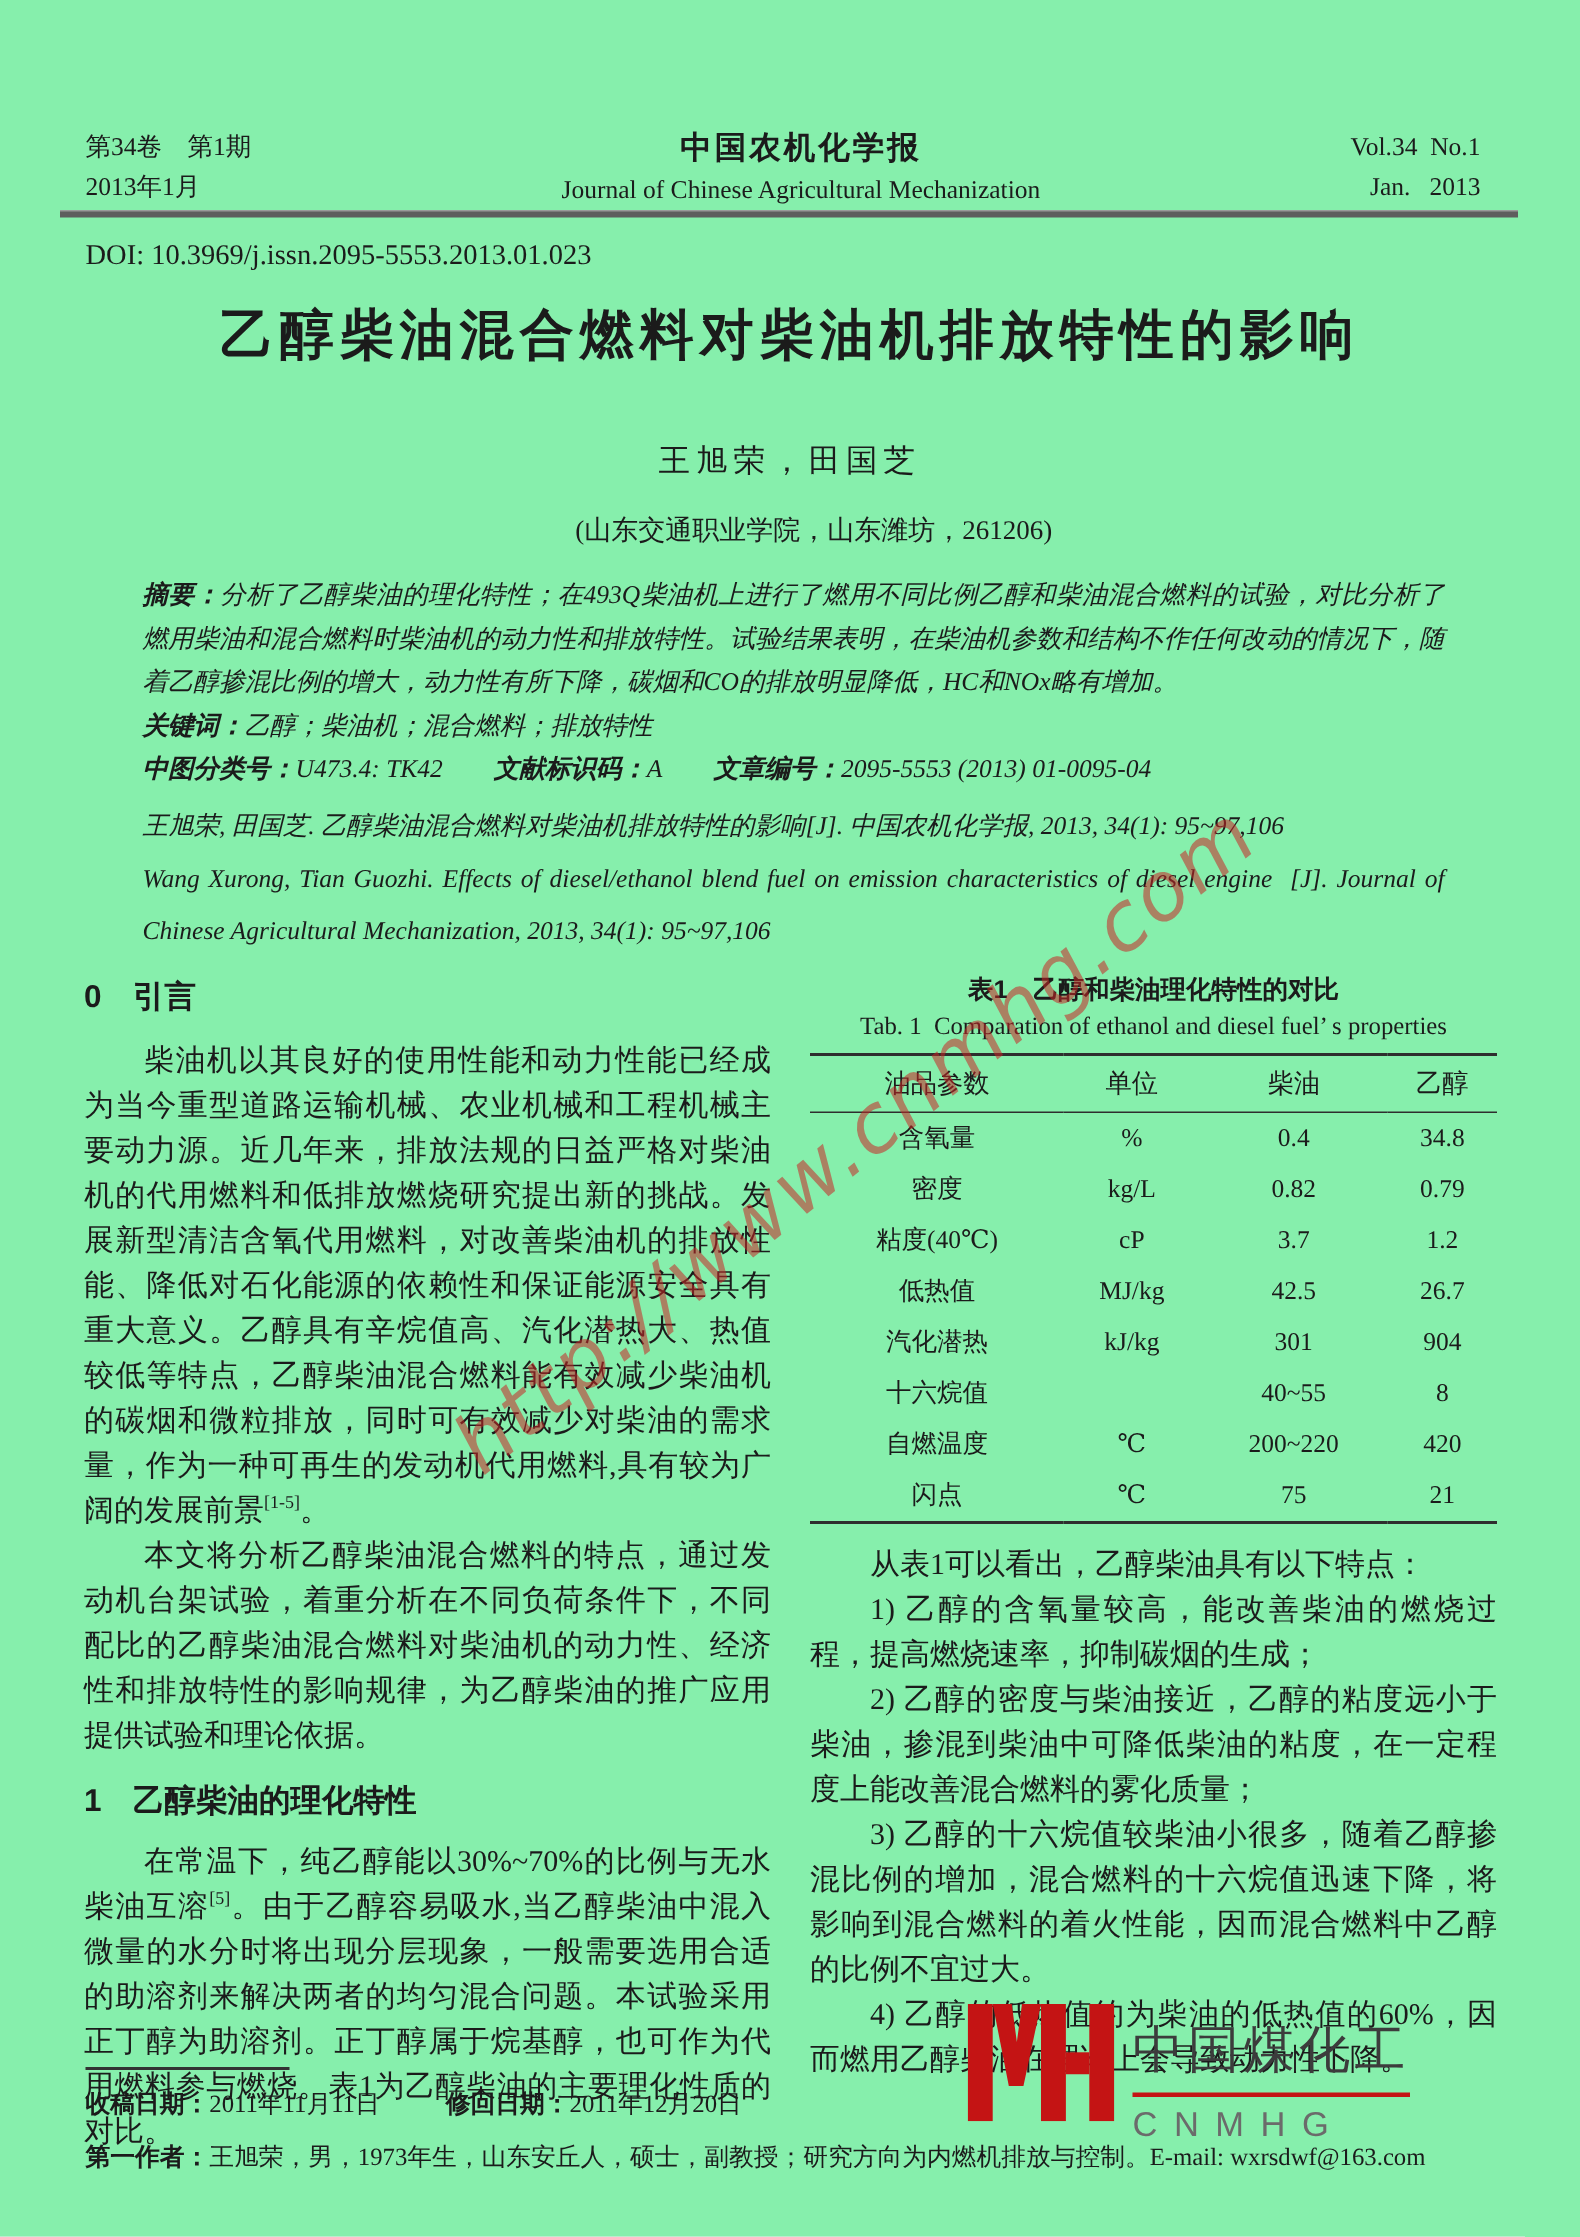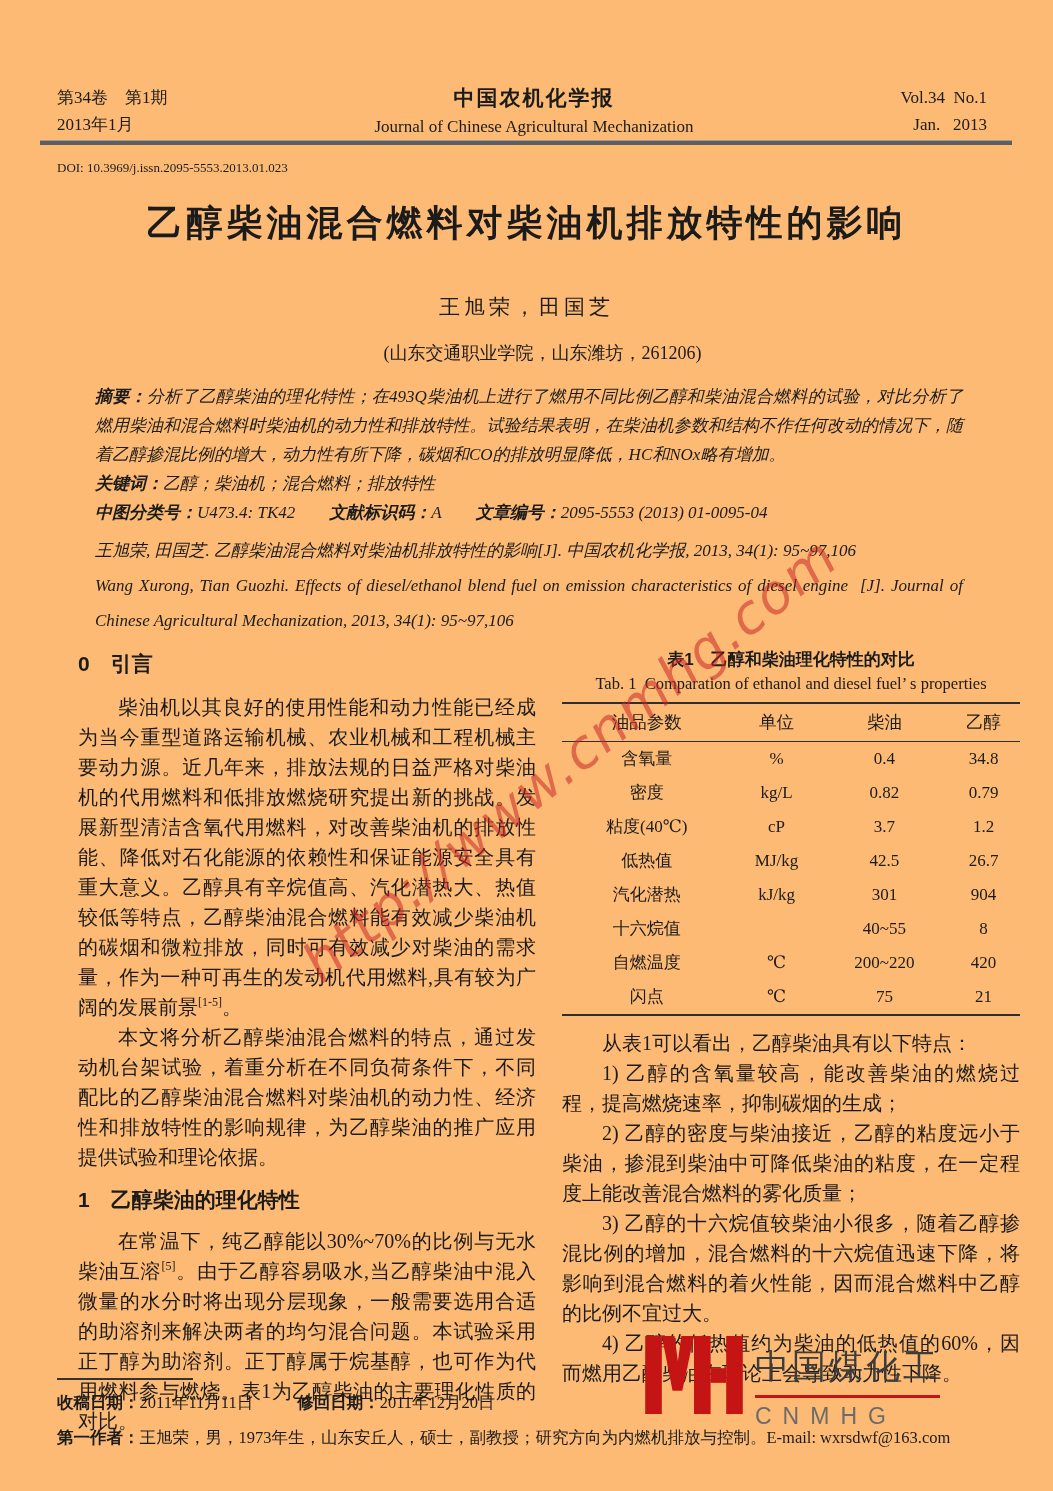--- a/index.html
+++ b/index.html
@@ -1,34 +1,34 @@
 <!DOCTYPE html>
 <html><head>
 <meta charset="utf-8">
 <style>
   html,body { margin:0; padding:0; background:#e8e8e8; }
   .page {
     position:relative; width:1053px; height:1491px; margin:0 auto;
-    background:#fdba74; overflow:hidden; color:#1b1b1b;
+    background:#86efac; overflow:hidden; color:#1b1b1b;
     font-family:"Liberation Serif","DejaVu Serif",serif;
   }
 
   
   .jheader { position:absolute; top:84px; left:57px; right:66px;
     display:flex; justify-content:space-between; align-items:flex-start; }
   .jh-left  { font-size:17px; line-height:27px; }
   .jh-center{ text-align:center; }
   .jh-cn { font-size:21px; font-weight:bold; letter-spacing:2px;
            font-family:"Liberation Sans","DejaVu Sans",sans-serif; }
   .jh-en { font-size:17px; margin-top:5px; }
   .jh-right { font-size:17px; line-height:27px; text-align:right; }
   .jrule { position:absolute; top:140px; left:40px; right:41px; height:4px;
            background:#5e5e5e; border-top:1px solid #9a9a9a; }
 
-  .doi { position:absolute; top:160px; left:57px; font-size:13px; }
+  .doi { position:absolute; top:160px; left:57px; font-size:19px; }
 
   
   .ptitle { position:absolute; top:199px; left:0; width:100%; text-align:center;
     font-weight:bold; font-size:36px; letter-spacing:4px;
     font-family:"Liberation Sans","DejaVu Sans",sans-serif; }
   .pauthors { position:absolute; top:293px; left:0; width:100%; text-align:center;
     font-size:21px; letter-spacing:4px; }
   .paffil { position:absolute; top:341px; left:0; width:100%; text-align:center;
     font-size:18px;padding-left:16px; }
 
@@ -37,21 +37,21 @@
   .front p { margin:0; }
   .abs  { line-height:29px; text-align:justify; }
   .kw   { line-height:29px; }
   .clc  { line-height:29px; }
   .lbl  { font-weight:bold; font-family:"Liberation Sans","DejaVu Sans",sans-serif; }
   .clc .gap { display:inline-block; width:34px; }
   .cite { line-height:35px; text-align:justify; margin-top:6px !important; }
 
   
   .columns { position:absolute; top:648px; left:56px; width:942px;
-    display:flex; justify-content:space-between;margin-left:22px; }
+    display:flex; justify-content:space-between; }
   .col { width:458px; font-size:20px; }
   .col p { margin:0; text-indent:2em; line-height:30px; text-align:justify; }
   .col h2 { font-size:21px; margin:0; font-weight:bold;
     font-family:"Liberation Sans","DejaVu Sans",sans-serif; }
   .h-intro { margin:2px 0 14px 0 !important; }
   .h-sec1  { margin:14px 0 12px 0 !important; }
   sup { font-size:12px; line-height:0; }
 
   
   .tbl-title-cn { text-align:center; font-size:17px; font-weight:bold; line-height:24px;

